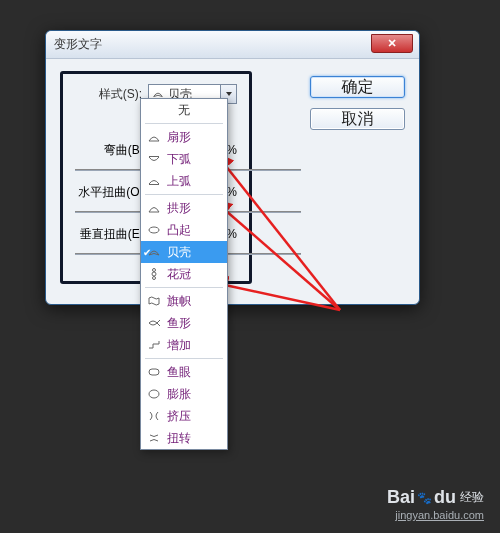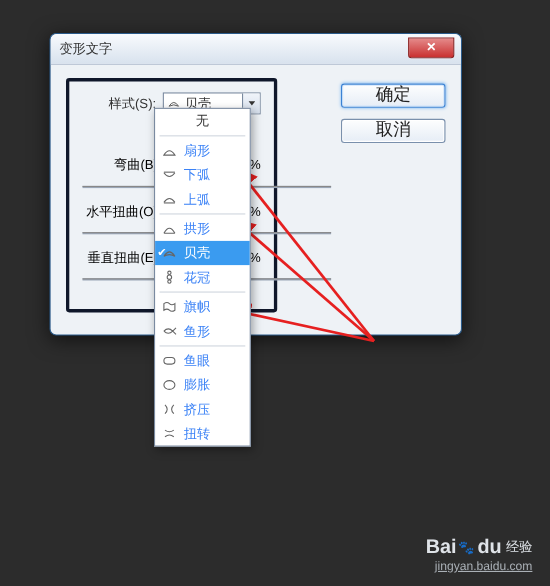--- a/index.html
+++ b/index.html
@@ -57,21 +57,21 @@
       font-size: 16px; text-align: center; line-height: 20px; color: #222;
       box-shadow: inset 0 0 0 1px #fff;
     }
     .win-btn.default { border-color:#3b82d4; box-shadow: 0 0 3px #6fb0f0, inset 0 0 0 1px #cfe4fb; }
     
     .dropdown {
       position: absolute; top: 98px; left: 140px; width: 88px;
       background: #fff; border: 1px solid #7a8aa0; box-shadow: 2px 3px 8px rgba(0,0,0,0.35);
       font-size: 12px; z-index: 50;
     }
-    .dd-item { height: 22px; display: flex; align-items: center; padding: 0 6px; color: #3b82f6; position: relative; }
+    .dd-item { height: 22px; display: flex; align-items: center; padding: 0 6px; color: #701a75; position: relative; }
     .dd-item.header { justify-content: center; color: #333; }
     .dd-sep { height: 0; border-top: 1px solid #d0d6de; margin: 2px 4px; }
     .dd-item.selected { background: #3a9bf0; color: #fff; }
     .dd-check { position: absolute; left: 2px; font-size: 10px; color: #fff; }
     .dd-icon { width: 14px; height: 14px; margin-right: 6px; display: inline-flex; align-items: center; justify-content: center; }
     .dd-icon svg { width: 14px; height: 14px; }
     
     .arrows { position: absolute; top: 0; left: 0; pointer-events: none; }
     
     .watermark {
@@ -186,20 +186,28 @@
   <div class="dd-sep"></div>
   <div id="dd-g2">
       <div class="dd-item">
         <span class="dd-icon">
           <svg viewBox="0 0 14 14">
             <path d="M2 11 Q7 2 12 11 M2 11 L12 11" fill="none" stroke="#666"></path>
           </svg>
         </span>
         <span>拱形</span>
       </div>
+      <div class="dd-item">
+        <span class="dd-icon">
+          <svg viewBox="0 0 14 14">
+            <ellipse cx="7" cy="7" rx="5" ry="3" fill="none" stroke="#666"></ellipse>
+          </svg>
+        </span>
+        <span>凸起</span>
+      </div>
       <div class="dd-item selected">
         <span class="dd-check">✔</span>
         <span class="dd-icon">
           <svg viewBox="0 0 14 14">
             <path d="M2 10 Q7 2 12 10 Q7 7 2 10Z" fill="none" stroke="#666"></path>
           </svg>
         </span>
         <span>贝壳</span>
       </div>
       <div class="dd-item">
@@ -223,20 +231,28 @@
         </span>
         <span>旗帜</span>
       </div>
       <div class="dd-item">
         <span class="dd-icon">
           <svg viewBox="0 0 14 14">
             <path d="M2 7 Q6 3 10 7 Q6 11 2 7 M10 7 L13 4 M10 7 L13 10" fill="none" stroke="#666"></path>
           </svg>
         </span>
         <span>鱼形</span>
+      </div>
+      <div class="dd-item">
+        <span class="dd-icon">
+          <svg viewBox="0 0 14 14">
+            <path d="M2 10 L6 10 L6 6 L12 6 L12 3" fill="none" stroke="#666"></path>
+          </svg>
+        </span>
+        <span>增加</span>
       </div>
     </div>
   <div class="dd-sep"></div>
   <div id="dd-g4">
       <div class="dd-item">
         <span class="dd-icon">
           <svg viewBox="0 0 14 14">
             <rect x="2" y="4" width="10" height="6" rx="3" fill="none" stroke="#666"></rect>
           </svg>
         </span>

